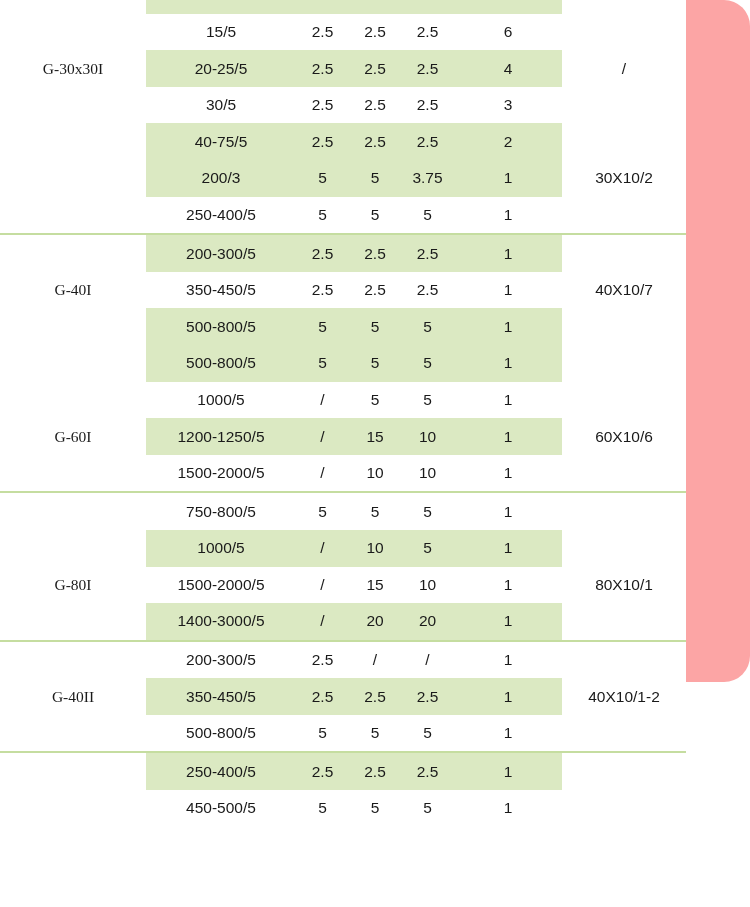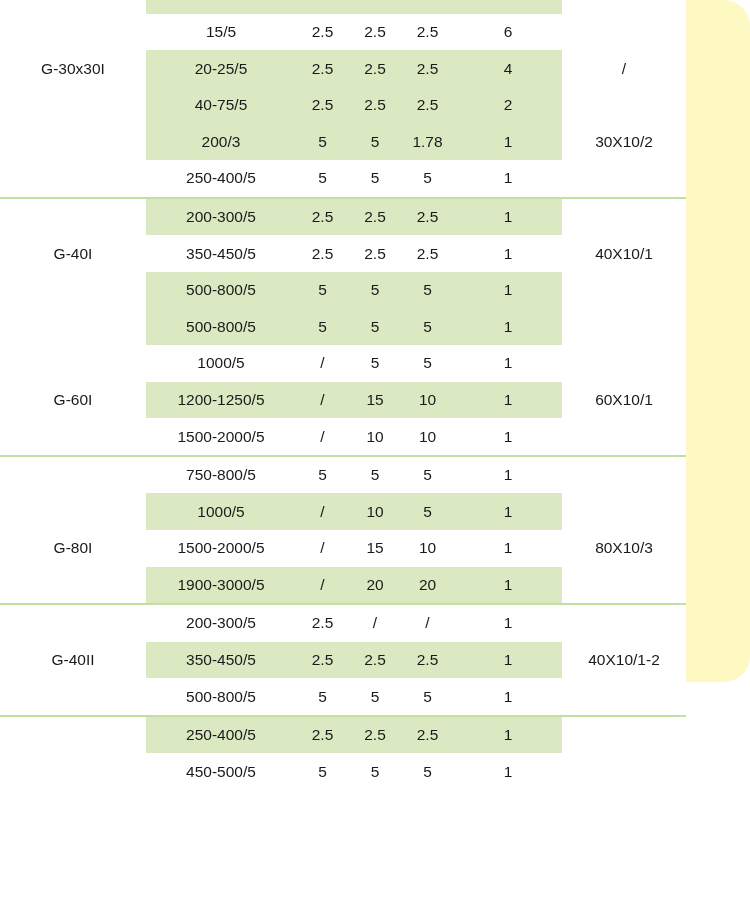--- a/index.html
+++ b/index.html
@@ -13,21 +13,21 @@
     height: 907px;
     font-family: "Liberation Sans", "DejaVu Sans", sans-serif;
     color: #1a1a1a;
     overflow: hidden;
   }
 
   .sheet {
     position: relative;
     width: 750px;
     height: 682px;
-    background: #fef9c3;
+    background: #fca5a5;
     border-radius: 26px;
   }
 
   table.spec {
     border-collapse: collapse;
     table-layout: fixed;
     width: 686px;
     margin: 0;
     position: absolute;
     left: 0;
@@ -61,20 +61,21 @@
   tr.band td.banded { background: #dbe9c2; }
 
   
   tr.grp-top > td { border-top: 2.5px solid #c5dda0; }
   
   tr.grp-size-top > td.size-cell { border-top: 2.5px solid #c5dda0; }
 
   td.model-cell {
     font-size: 15.5px;
     background: #ffffff;
+    font-family: Liberation Serif, serif;
   }
   td.size-cell {
     font-size: 15.5px;
     background: #ffffff;
   }
   td.ratio-cell { font-size: 15.5px; }
   td.val-cell   { font-size: 15.5px; }
   td.turns-cell { font-size: 15.5px; }
 </style>
 </head>
@@ -112,35 +113,44 @@
         </tr>
         <tr class="band">
           <td class="model-cell">G-30x30I</td>
           <td class="ratio-cell banded sep-l">20-25/5</td>
           <td class="val-cell banded sep-l">2.5</td>
           <td class="val-cell banded sep-l">2.5</td>
           <td class="val-cell banded sep-l">2.5</td>
           <td class="turns-cell banded sep-l">4</td>
           <td class="size-cell sep-l">/</td>
         </tr>
+        <tr>
+          <td class="model-cell"></td>
+          <td class="ratio-cell sep-l">30/5</td>
+          <td class="val-cell sep-l">2.5</td>
+          <td class="val-cell sep-l">2.5</td>
+          <td class="val-cell sep-l">2.5</td>
+          <td class="turns-cell sep-l">3</td>
+          <td class="size-cell sep-l"></td>
+        </tr>
         <tr class="band">
           <td class="model-cell"></td>
           <td class="ratio-cell banded sep-l">40-75/5</td>
           <td class="val-cell banded sep-l">2.5</td>
           <td class="val-cell banded sep-l">2.5</td>
           <td class="val-cell banded sep-l">2.5</td>
           <td class="turns-cell banded sep-l">2</td>
           <td class="size-cell sep-l"></td>
         </tr>
         <tr class="band">
           <td class="model-cell"></td>
           <td class="ratio-cell banded sep-l">200/3</td>
           <td class="val-cell banded sep-l">5</td>
           <td class="val-cell banded sep-l">5</td>
-          <td class="val-cell banded sep-l">1.78</td>
+          <td class="val-cell banded sep-l">3.75</td>
           <td class="turns-cell banded sep-l">1</td>
           <td class="size-cell sep-l">30X10/2</td>
         </tr>
         <tr>
           <td class="model-cell"></td>
           <td class="ratio-cell sep-l">250-400/5</td>
           <td class="val-cell sep-l">5</td>
           <td class="val-cell sep-l">5</td>
           <td class="val-cell sep-l">5</td>
           <td class="turns-cell sep-l">1</td>
@@ -155,21 +165,21 @@
           <td class="turns-cell banded sep-l">1</td>
           <td class="size-cell sep-l"></td>
         </tr>
         <tr>
           <td class="model-cell">G-40I</td>
           <td class="ratio-cell sep-l">350-450/5</td>
           <td class="val-cell sep-l">2.5</td>
           <td class="val-cell sep-l">2.5</td>
           <td class="val-cell sep-l">2.5</td>
           <td class="turns-cell sep-l">1</td>
-          <td class="size-cell sep-l">40X10/1</td>
+          <td class="size-cell sep-l">40X10/7</td>
         </tr>
         <tr class="band">
           <td class="model-cell"></td>
           <td class="ratio-cell banded sep-l">500-800/5</td>
           <td class="val-cell banded sep-l">5</td>
           <td class="val-cell banded sep-l">5</td>
           <td class="val-cell banded sep-l">5</td>
           <td class="turns-cell banded sep-l">1</td>
           <td class="size-cell sep-l"></td>
         </tr>
@@ -191,21 +201,21 @@
           <td class="turns-cell sep-l">1</td>
           <td class="size-cell sep-l"></td>
         </tr>
         <tr class="band">
           <td class="model-cell">G-60I</td>
           <td class="ratio-cell banded sep-l">1200-1250/5</td>
           <td class="val-cell banded sep-l">/</td>
           <td class="val-cell banded sep-l">15</td>
           <td class="val-cell banded sep-l">10</td>
           <td class="turns-cell banded sep-l">1</td>
-          <td class="size-cell sep-l">60X10/1</td>
+          <td class="size-cell sep-l">60X10/6</td>
         </tr>
         <tr>
           <td class="model-cell"></td>
           <td class="ratio-cell sep-l">1500-2000/5</td>
           <td class="val-cell sep-l">/</td>
           <td class="val-cell sep-l">10</td>
           <td class="val-cell sep-l">10</td>
           <td class="turns-cell sep-l">1</td>
           <td class="size-cell sep-l"></td>
         </tr>
@@ -227,25 +237,25 @@
           <td class="turns-cell banded sep-l">1</td>
           <td class="size-cell sep-l"></td>
         </tr>
         <tr>
           <td class="model-cell">G-80I</td>
           <td class="ratio-cell sep-l">1500-2000/5</td>
           <td class="val-cell sep-l">/</td>
           <td class="val-cell sep-l">15</td>
           <td class="val-cell sep-l">10</td>
           <td class="turns-cell sep-l">1</td>
-          <td class="size-cell sep-l">80X10/3</td>
-        </tr>
-        <tr class="band">
-          <td class="model-cell"></td>
-          <td class="ratio-cell banded sep-l">1900-3000/5</td>
+          <td class="size-cell sep-l">80X10/1</td>
+        </tr>
+        <tr class="band">
+          <td class="model-cell"></td>
+          <td class="ratio-cell banded sep-l">1400-3000/5</td>
           <td class="val-cell banded sep-l">/</td>
           <td class="val-cell banded sep-l">20</td>
           <td class="val-cell banded sep-l">20</td>
           <td class="turns-cell banded sep-l">1</td>
           <td class="size-cell sep-l"></td>
         </tr>
         <tr class="grp-top">
           <td class="model-cell"></td>
           <td class="ratio-cell sep-l">200-300/5</td>
           <td class="val-cell sep-l">2.5</td>

